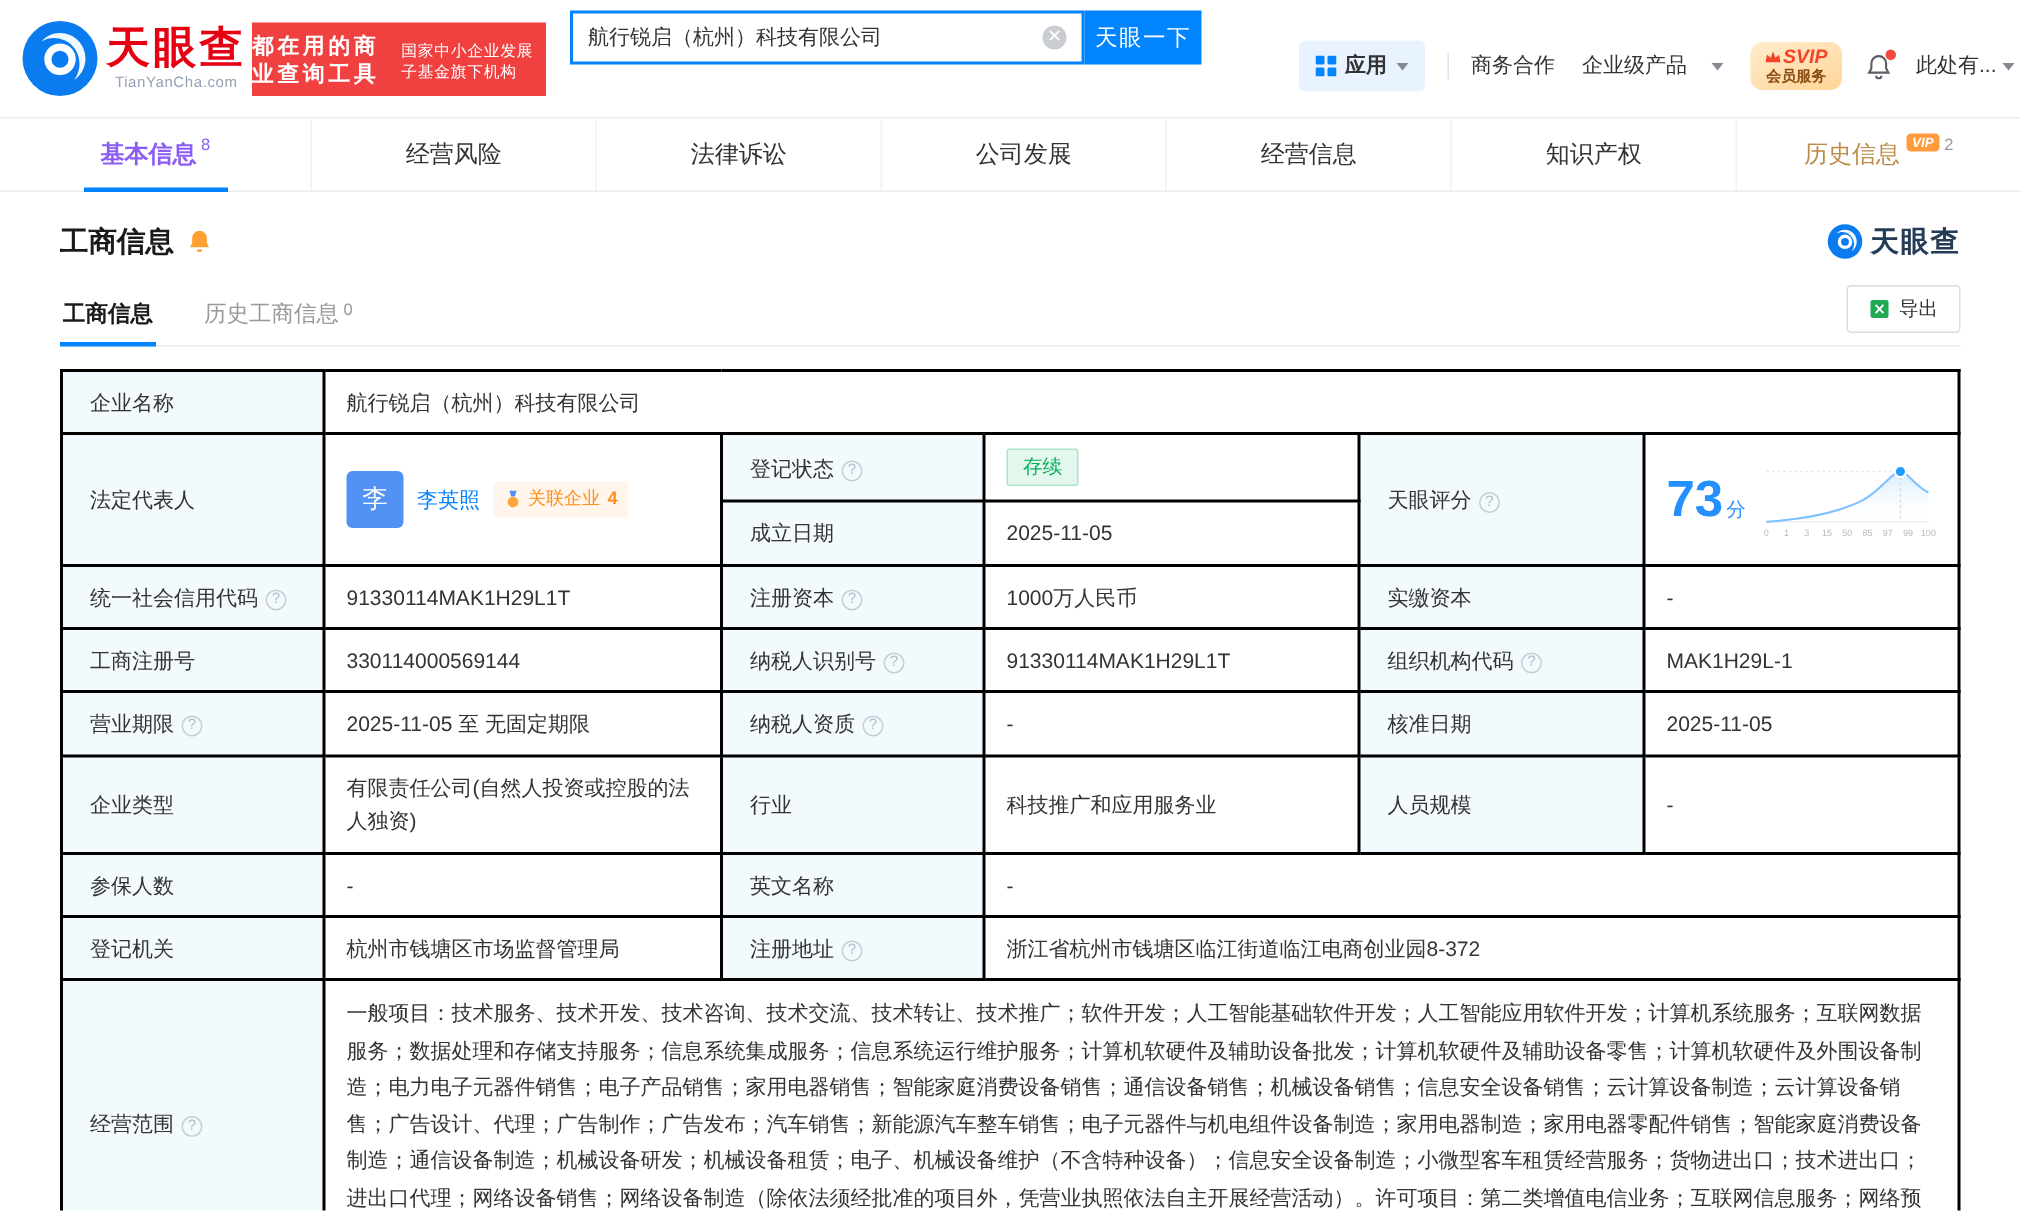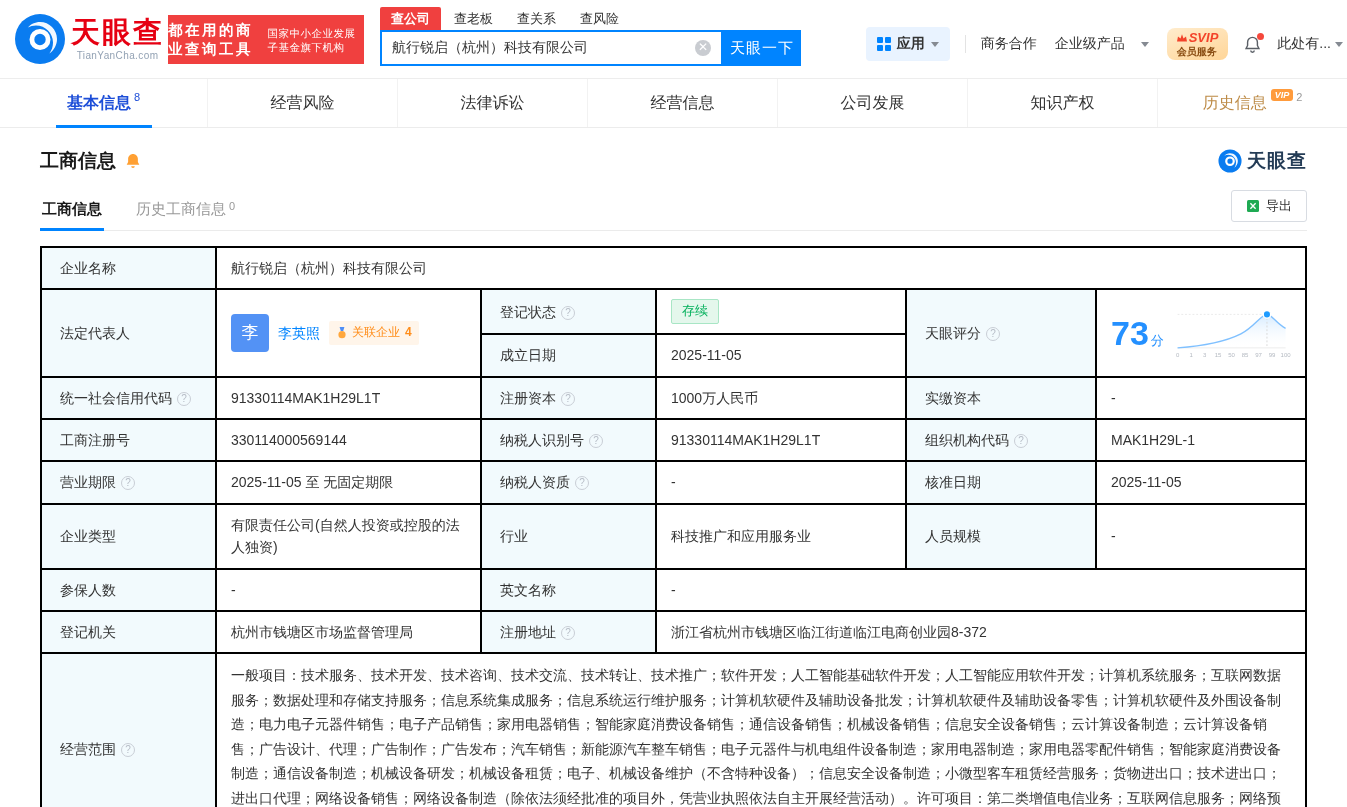--- a/index.html
+++ b/index.html
@@ -25,33 +25,33 @@
 .search-row{display:flex}
 .search-box{width:343px;height:36px;border:2px solid #0084ff;background:#fff;display:flex;align-items:center;padding:0 10px}
 .search-box input{flex:1;border:none;outline:none;font-size:14px;color:#333;font-family:inherit;background:transparent}
 .clear-ic{width:16px;height:16px;border-radius:50%;background:#c9ccd1;color:#fff;font-size:12px;line-height:15px;text-align:center;cursor:pointer;flex:0 0 16px}
 .search-btn{width:78px;height:36px;background:#0084ff;color:#fff;border:none;font-size:15px;cursor:pointer;font-family:inherit;letter-spacing:1px}
 .top-right{position:absolute;right:4px;top:27px;display:flex;align-items:center;font-size:14px;color:#333}
 .apps-btn{display:flex;align-items:center;gap:6px;background:#e9f3ff;border-radius:4px;padding:8px 11px;font-weight:700;cursor:pointer}
 .tr-div{width:1px;height:18px;background:#e3e3e3;margin:0 15px}
 .tr-link{margin-right:18px;cursor:pointer;white-space:nowrap}
 .enterprise{display:flex;align-items:center;gap:16px;margin-right:18px;cursor:pointer}
-.svip{background:linear-gradient(160deg,#ffeccd,#ffd597);border-radius:8px;padding:3px 10px;cursor:pointer;margin-right:15px}
+.svip{background:linear-gradient(160deg,#ffeccd,#ffd597);border-radius:8px;padding:3px 10px;text-align:center;cursor:pointer;margin-right:15px}
 .svip .s1{font-size:13px;font-weight:900;font-style:italic;color:#f3432a;line-height:1.15;display:flex;align-items:center;gap:2px;justify-content:center}
 .svip .s2{font-size:10px;color:#8a4d12;font-weight:700;line-height:1.15}
 .bell-wrap{position:relative;margin-right:15px;cursor:pointer}
 .bell-dot{position:absolute;top:-2px;right:-2px;width:7px;height:7px;background:#f5483c;border-radius:50%}
 .more{display:flex;align-items:center;gap:4px;cursor:pointer;white-space:nowrap}
 .caret{width:0;height:0;border-left:4px solid transparent;border-right:4px solid transparent;border-top:5px solid #858a92;display:inline-block}
 
 
 .main-tabs{display:flex;height:49px;border-bottom:1px solid #ececec;background:#fff}
 .main-tab{flex:0 0 190px;display:flex;align-items:center;justify-content:center;font-size:16px;color:#333;cursor:pointer;position:relative;border-left:1px solid #f2f2f2}
 .main-tab:first-child{flex:0 0 207px;border-left:none}
-.main-tab.active{color:#1d4ed8;font-weight:700}
+.main-tab.active{color:#8b5cf6;font-weight:700}
 .main-tab.active::after{content:"";position:absolute;bottom:-1px;left:50%;transform:translateX(-50%);width:96px;height:3px;background:#0084ff}
 .cnt{font-size:11px;margin-left:3px;transform:translateY(-6px);display:inline-block;font-weight:400}
 .cnt.gray{color:#999}
 .main-tab.vip{color:#bd8b47}
 .vip-badge{font-size:9px;background:#ff9b3c;color:#fff;border-radius:3px;padding:1px 4px;margin-left:4px;transform:translateY(-8px);display:inline-block;font-weight:700;font-style:italic}
 
 
 .content{padding:0 40px}
 .section-head{display:flex;align-items:center;padding-top:20px}
 .sec-title{font-size:19px;font-weight:700;color:#1a1a1a}
@@ -98,26 +98,20 @@
       <span class="domain">TianYanCha.com</span>
     </div>
   </div>
 
   <div class="banner">
     <div class="l1">都在用的商业查询工具</div>
     <div class="l2">国家中小企业发展子基金旗下机构</div>
   </div>
 
   <div class="search-area">
-    <div class="search-tabs">
-      <span class="s-tab active">查公司</span>
-      <span class="s-tab">查老板</span>
-      <span class="s-tab">查关系</span>
-      <span class="s-tab">查风险</span>
-    </div>
     <div class="search-row">
       <div class="search-box">
         <input type="text" value="航行锐启（杭州）科技有限公司" style="">
         <span class="clear-ic">✕</span>
       </div>
       <button class="search-btn">天眼一下</button>
     </div>
   </div>
 
   <div class="top-right">
@@ -165,24 +159,24 @@
     <span>基本信息</span>
     <span class="cnt">8</span>
   </div>
   <div class="main-tab">
     <span>经营风险</span>
   </div>
   <div class="main-tab">
     <span>法律诉讼</span>
   </div>
   <div class="main-tab">
+    <span>公司发展</span>
+  </div>
+  <div class="main-tab">
     <span>经营信息</span>
-  </div>
-  <div class="main-tab">
-    <span>公司发展</span>
   </div>
   <div class="main-tab">
     <span>知识产权</span>
   </div>
   <div class="main-tab vip">
     <span>历史信息</span>
     <span class="vip-badge">VIP</span>
     <span class="cnt gray">2</span>
   </div>
 </nav>

